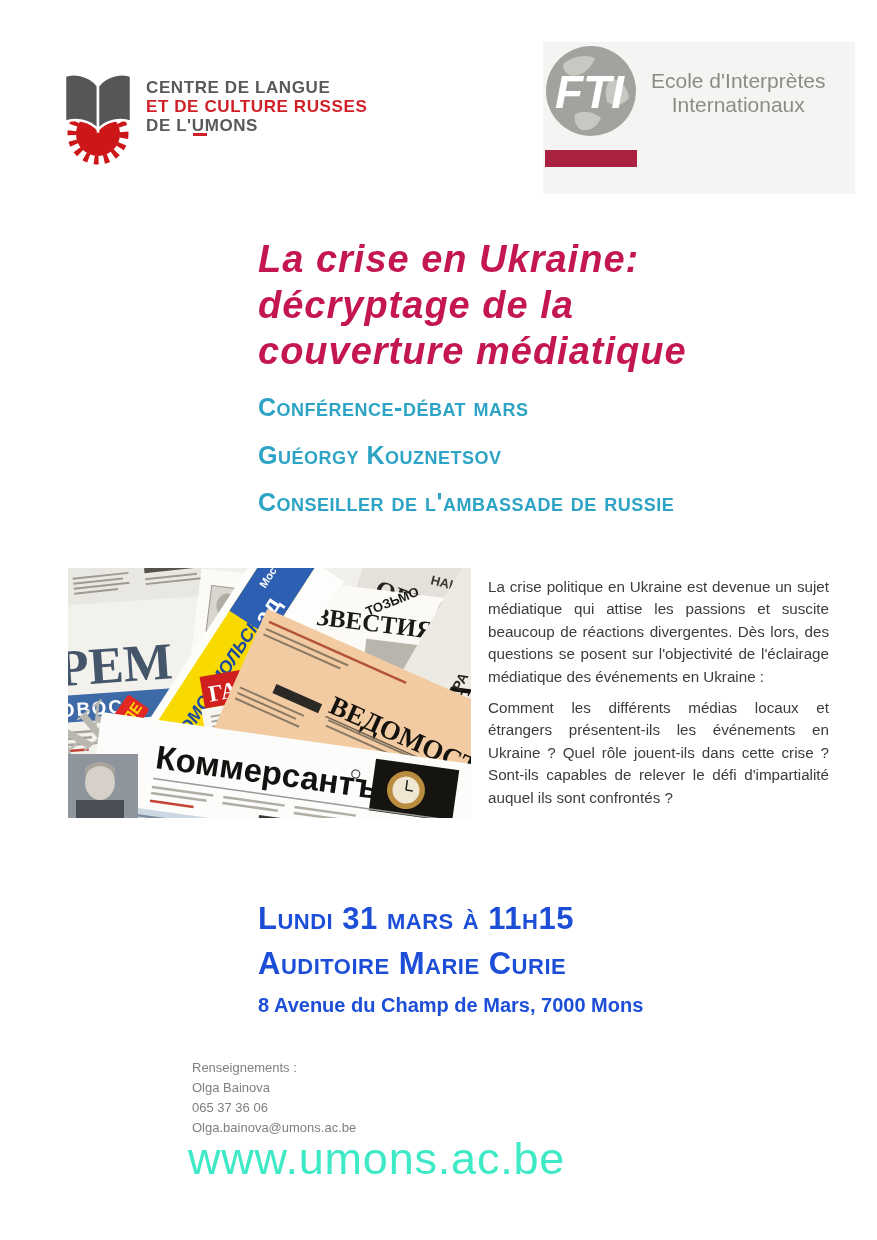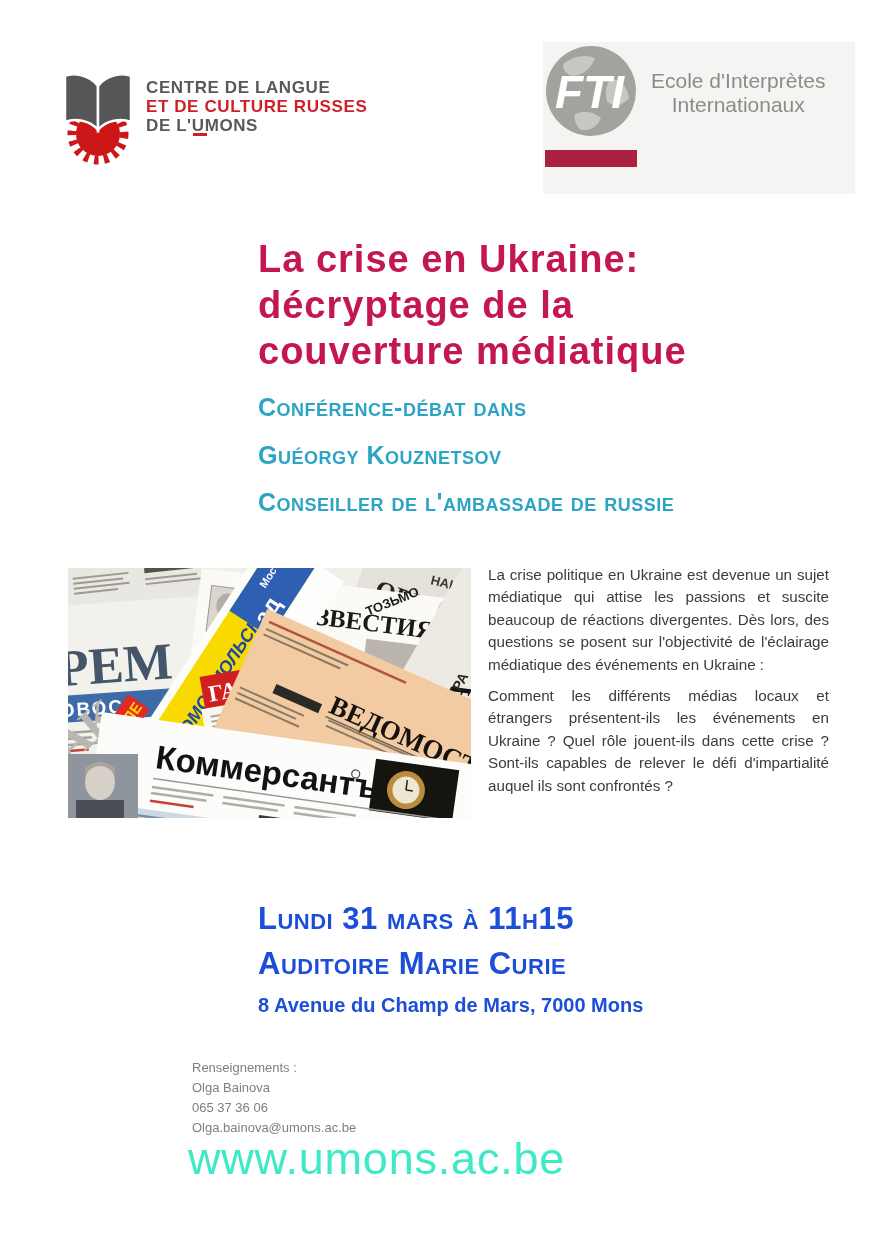--- a/index.html
+++ b/index.html
@@ -15,28 +15,28 @@
   .u-bar{position:absolute;left:47px;top:63px;width:14px;height:3px;background:#d01f26;}
 
   .fti-logo{position:absolute;left:543px;top:42px;width:308px;height:148px;
             background:#f5f4f2;display:flex;align-items:flex-start;padding:2px;text-align:center;}
   .fti-logo svg{display:block;flex:0 0 auto;}
   .fti-text{margin-left:14px;padding-top:12px;color:#8b8b88;font-size:21px;line-height:23.5px;}
   .fti-school{margin-top:13px;}
 
   
   .title{position:absolute;left:258px;top:236px;color:#c4164f;font-weight:bold;
-         font-size:38px;line-height:46px;letter-spacing:1px;}
+         font-size:38px;line-height:46px;letter-spacing:1px;font-style:italic;}
   .subtitle{position:absolute;left:258px;top:384px;color:#2da4c5;font-weight:bold;
             font-variant:small-caps;font-size:25px;line-height:47.5px;letter-spacing:.5px;}
 
   
   .news-photo{position:absolute;left:68px;top:568px;width:403px;height:250px;}
   .news-photo svg{display:block;}
-  .body-text{position:absolute;left:488px;top:564px;width:341px;color:#3c3c3c;
+  .body-text{position:absolute;left:488px;top:576px;width:341px;color:#3c3c3c;
              font-size:15.2px;line-height:22.4px;text-align:justify;}
   .body-text p{margin:0 0 9px 0;}
 
   
   .event{position:absolute;left:258px;top:896px;color:#1d4ed8;}
   .event-line{font-weight:bold;font-variant:small-caps;font-size:31px;line-height:45px;letter-spacing:.5px;}
   .event-address{margin-top:8px;font-weight:bold;font-size:20px;}
 
   
   .contact{position:absolute;left:192px;top:1058px;color:#7f7f7f;font-size:13px;line-height:20px;}
@@ -79,21 +79,21 @@
     </div>
   </div>
 
   <div class="title">
     <div>La crise en Ukraine:</div>
     <div>décryptage de la</div>
     <div>couverture médiatique</div>
   </div>
 
   <div class="subtitle">
-    <div>Conférence-débat dans</div>
+    <div>Conférence-débat mars</div>
     <div>Guéorgy Kouznetsov</div>
     <div>Conseiller de l'ambassade de russie</div>
   </div>
 
   <div class="news-photo">
     <svg width="403" height="250" viewBox="0 0 403 250">
       <rect width="403" height="250" fill="#cdccc6"></rect>
 
       <rect x="-15" y="-12" width="235" height="95" fill="#e9e7e1" transform="rotate(-7 90 35)"></rect>
       <rect x="140" y="-25" width="210" height="92" fill="#f1efe9" transform="rotate(9 240 20)"></rect>

